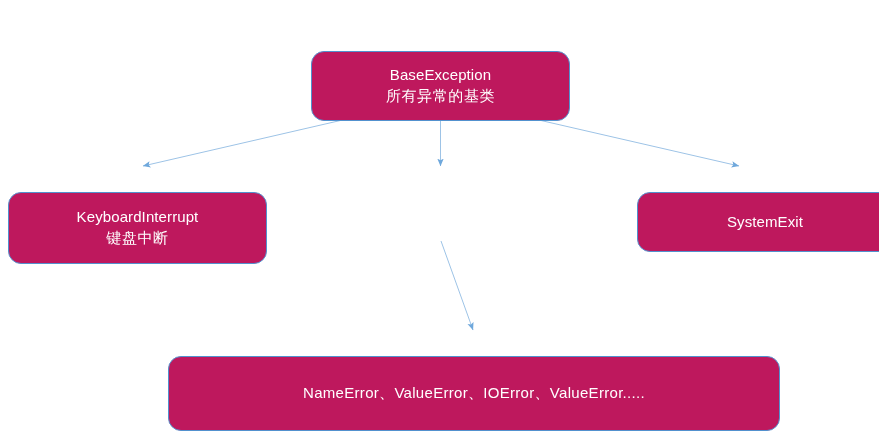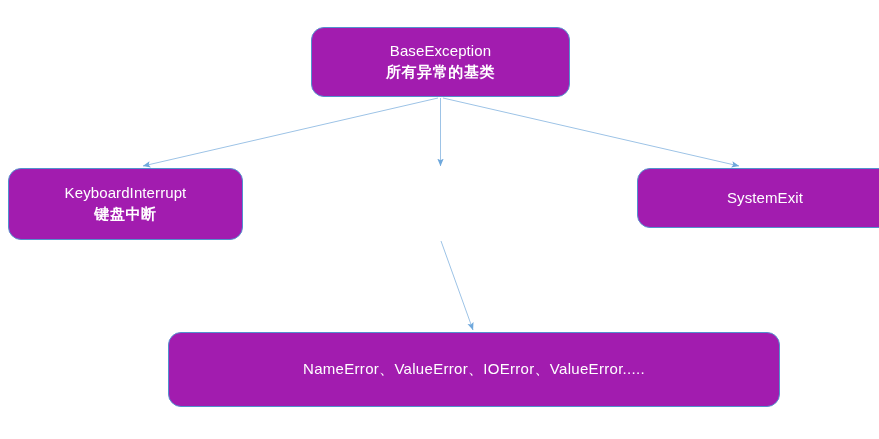--- a/index.html
+++ b/index.html
@@ -22,47 +22,47 @@
     position: absolute;
     left: 0;
     top: 0;
     width: 879px;
     height: 439px;
     pointer-events: none;
   }
   .node {
     position: absolute;
     box-sizing: border-box;
-    background: #a21caf;
+    background: #be185d;
     border: 1px solid #5291CE;
     border-radius: 13px;
     display: flex;
     flex-direction: column;
     align-items: center;
     justify-content: center;
     color: #ffffff;
     text-align: center;
     line-height: 1.38;
     z-index: 2;
+    margin-top: 24px;
   }
   .node .ln {
     display: block;
     white-space: nowrap;
   }
   .node .ln-en {
     font-size: 15px;
     letter-spacing: .1px;
   }
   .node .ln-zh {
     font-size: 15px;
     letter-spacing: .6px;
-    font-weight: bold;
   }
   .node-base   { left: 311px; top: 27px;  width: 259px; height: 70px; }
-  .node-ki     { left: 8px;   top: 168px; width: 235px; height: 72px; }
+  .node-ki     { left: 8px;   top: 168px; width: 259px; height: 72px; }
   .node-exc    { left: 312px; top: 168px; width: 258px; height: 72px; }
   .node-se     { left: 637px; top: 168px; width: 256px; height: 60px; }
   .node-subs   { left: 168px; top: 332px; width: 612px; height: 75px; }
   .node-subs .ln-en { font-size: 15px; letter-spacing: .3px; }
 </style>
 </head>
 <body>
 
 <div id="canvas">
 

